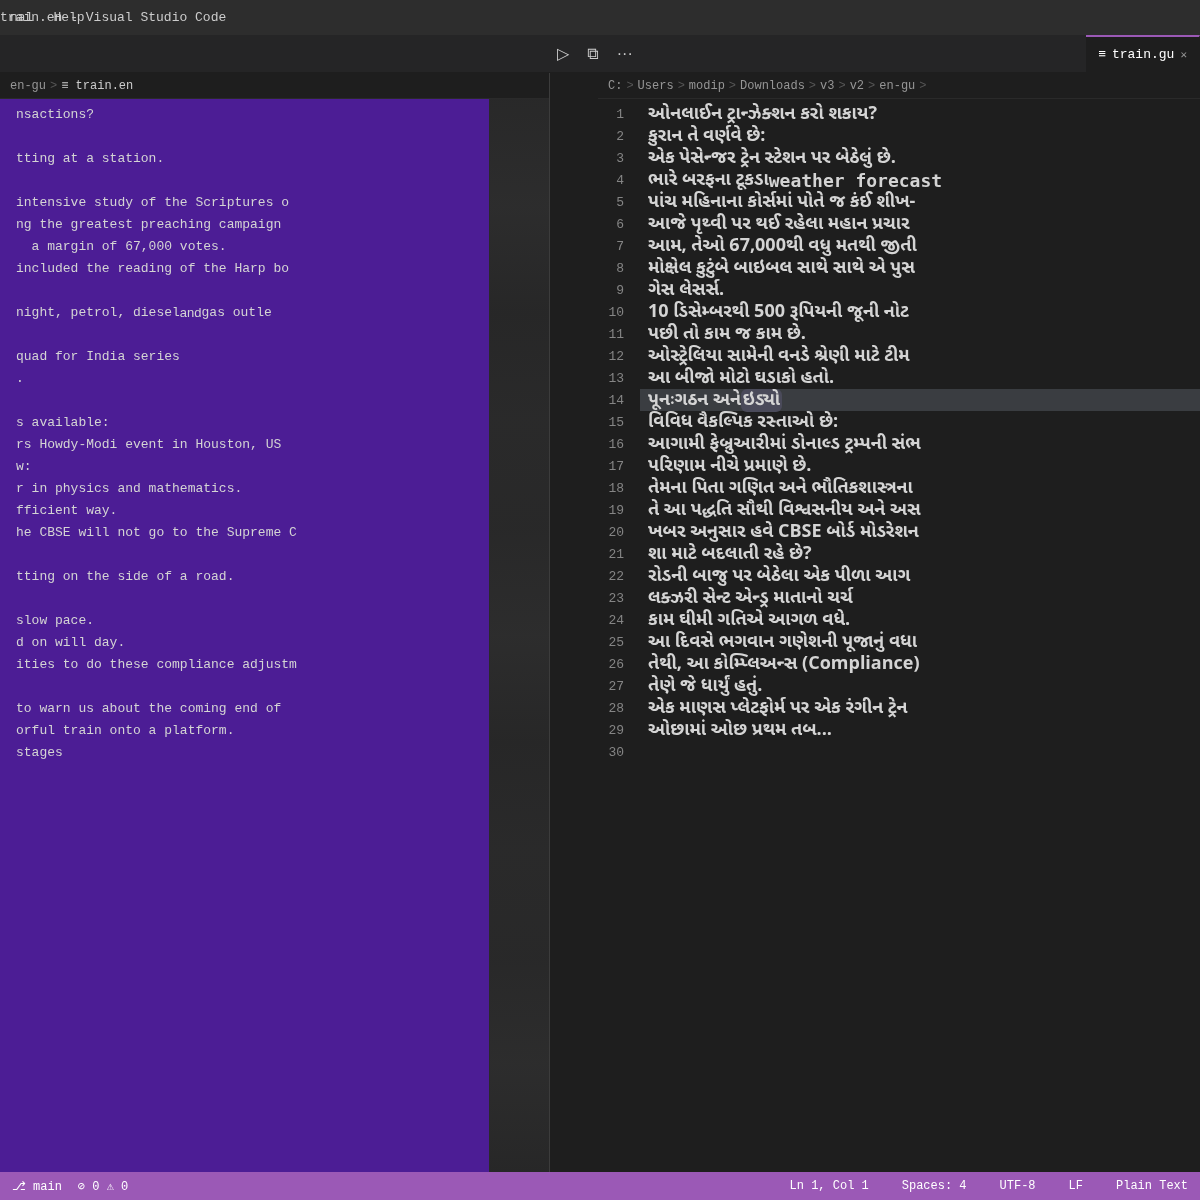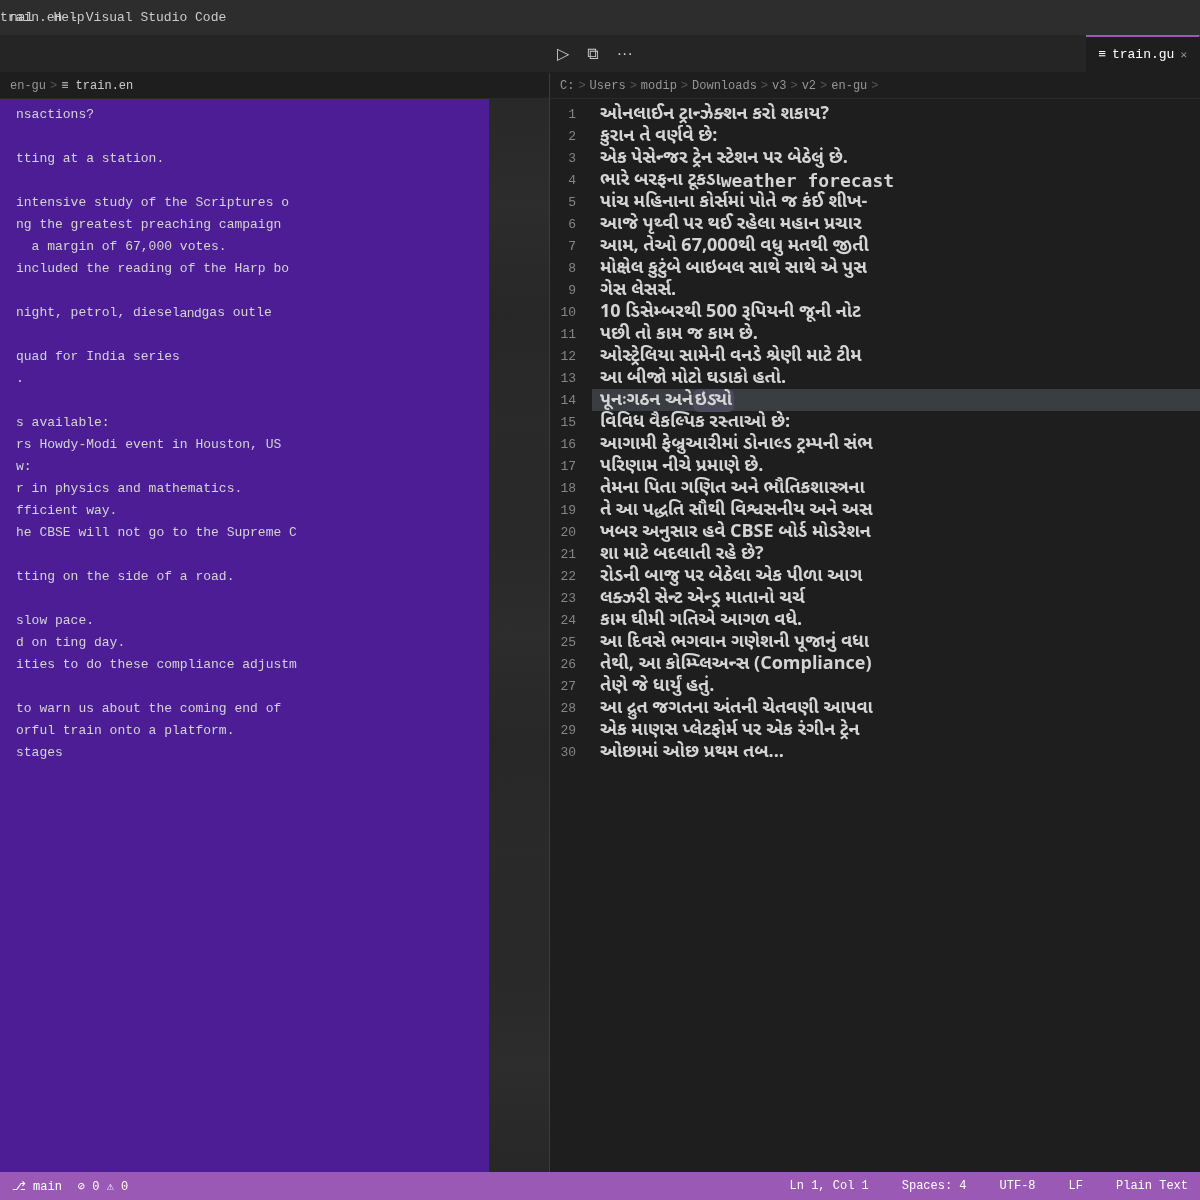--- a/index.html
+++ b/index.html
@@ -87,20 +87,21 @@
     .tab-close {
       font-size: 11px;
       color: #969696;
       cursor: pointer;
     }
 
     
     .main-area {
       display: flex;
       height: calc(1200px - 35px - 38px - 28px);
+      gap: 48px;
     }
 
     
     .editor-left {
       width: 550px;
       display: flex;
       flex-direction: column;
       border-right: 1px solid #3c3c3c;
       overflow: hidden;
     }
@@ -283,21 +284,21 @@
         <div class="code-line">s available:</div>
         <div class="code-line">rs Howdy-Modi event in Houston, US</div>
         <div class="code-line">w:</div>
         <div class="code-line">r in physics and mathematics.</div>
         <div class="code-line">fficient way.</div>
         <div class="code-line">he CBSE will not go to the Supreme C</div>
         <div class="code-line"></div>
         <div class="code-line">tting on the side of a road.</div>
         <div class="code-line"></div>
         <div class="code-line">slow pace.</div>
-        <div class="code-line">d on ting day.</div>
+        <div class="code-line">d on will day.</div>
         <div class="code-line">ities to do these compliance adjustm</div>
         <div class="code-line"></div>
         <div class="code-line">to warn us about the coming end of</div>
         <div class="code-line">orful train onto a platform.</div>
         <div class="code-line">stages</div>
       </div>
       <div class="minimap">
         <div class="minimap-content"></div>
       </div>
     </div>
@@ -374,21 +375,20 @@
         <div class="code-line-right gujarati-text">તેમના પિતા ગણિત અને ભૌતિકશાસ્ત્રના</div>
         <div class="code-line-right gujarati-text">તે આ પદ્ધતિ સૌથી વિશ્વસનીય અને અસ</div>
         <div class="code-line-right gujarati-text">ખબર અનુસાર હવે CBSE બોર્ડ મોડરેશન</div>
         <div class="code-line-right gujarati-text">શા માટે બદલાતી રહે છે?</div>
         <div class="code-line-right gujarati-text">રોડની બાજુ પર બેઠેલા એક પીળા આગ</div>
         <div class="code-line-right gujarati-text">લક્ઝરી સેન્ટ એન્ડ્ર માતાનો ચર્ચ</div>
         <div class="code-line-right gujarati-text">કામ ઘીમી ગતિએ આગળ વધે.</div>
         <div class="code-line-right gujarati-text">આ દિવસે ભગવાન ગણેશની પૂજાનું વધા</div>
         <div class="code-line-right gujarati-text">તેથી, આ કોમ્પ્લિઅન્સ (Compliance)</div>
         <div class="code-line-right gujarati-text">તેણે જે ધાર્યું હતું.</div>
-        <div class="code-line-right gujarati-text">આ દ્રુત જગતના અંતની ચેતવણી આપવા</div>
         <div class="code-line-right gujarati-text">એક માણસ પ્લેટફોર્મ પર એક રંગીન ટ્રેન</div>
         <div class="code-line-right gujarati-text">ઓછામાં ઓછ પ્રથમ તબ...</div>
       </div>
     </div>
   </div>
 </div>
 
 <div class="status-bar">
   <div class="status-left">
     <span>⎇ main</span>

